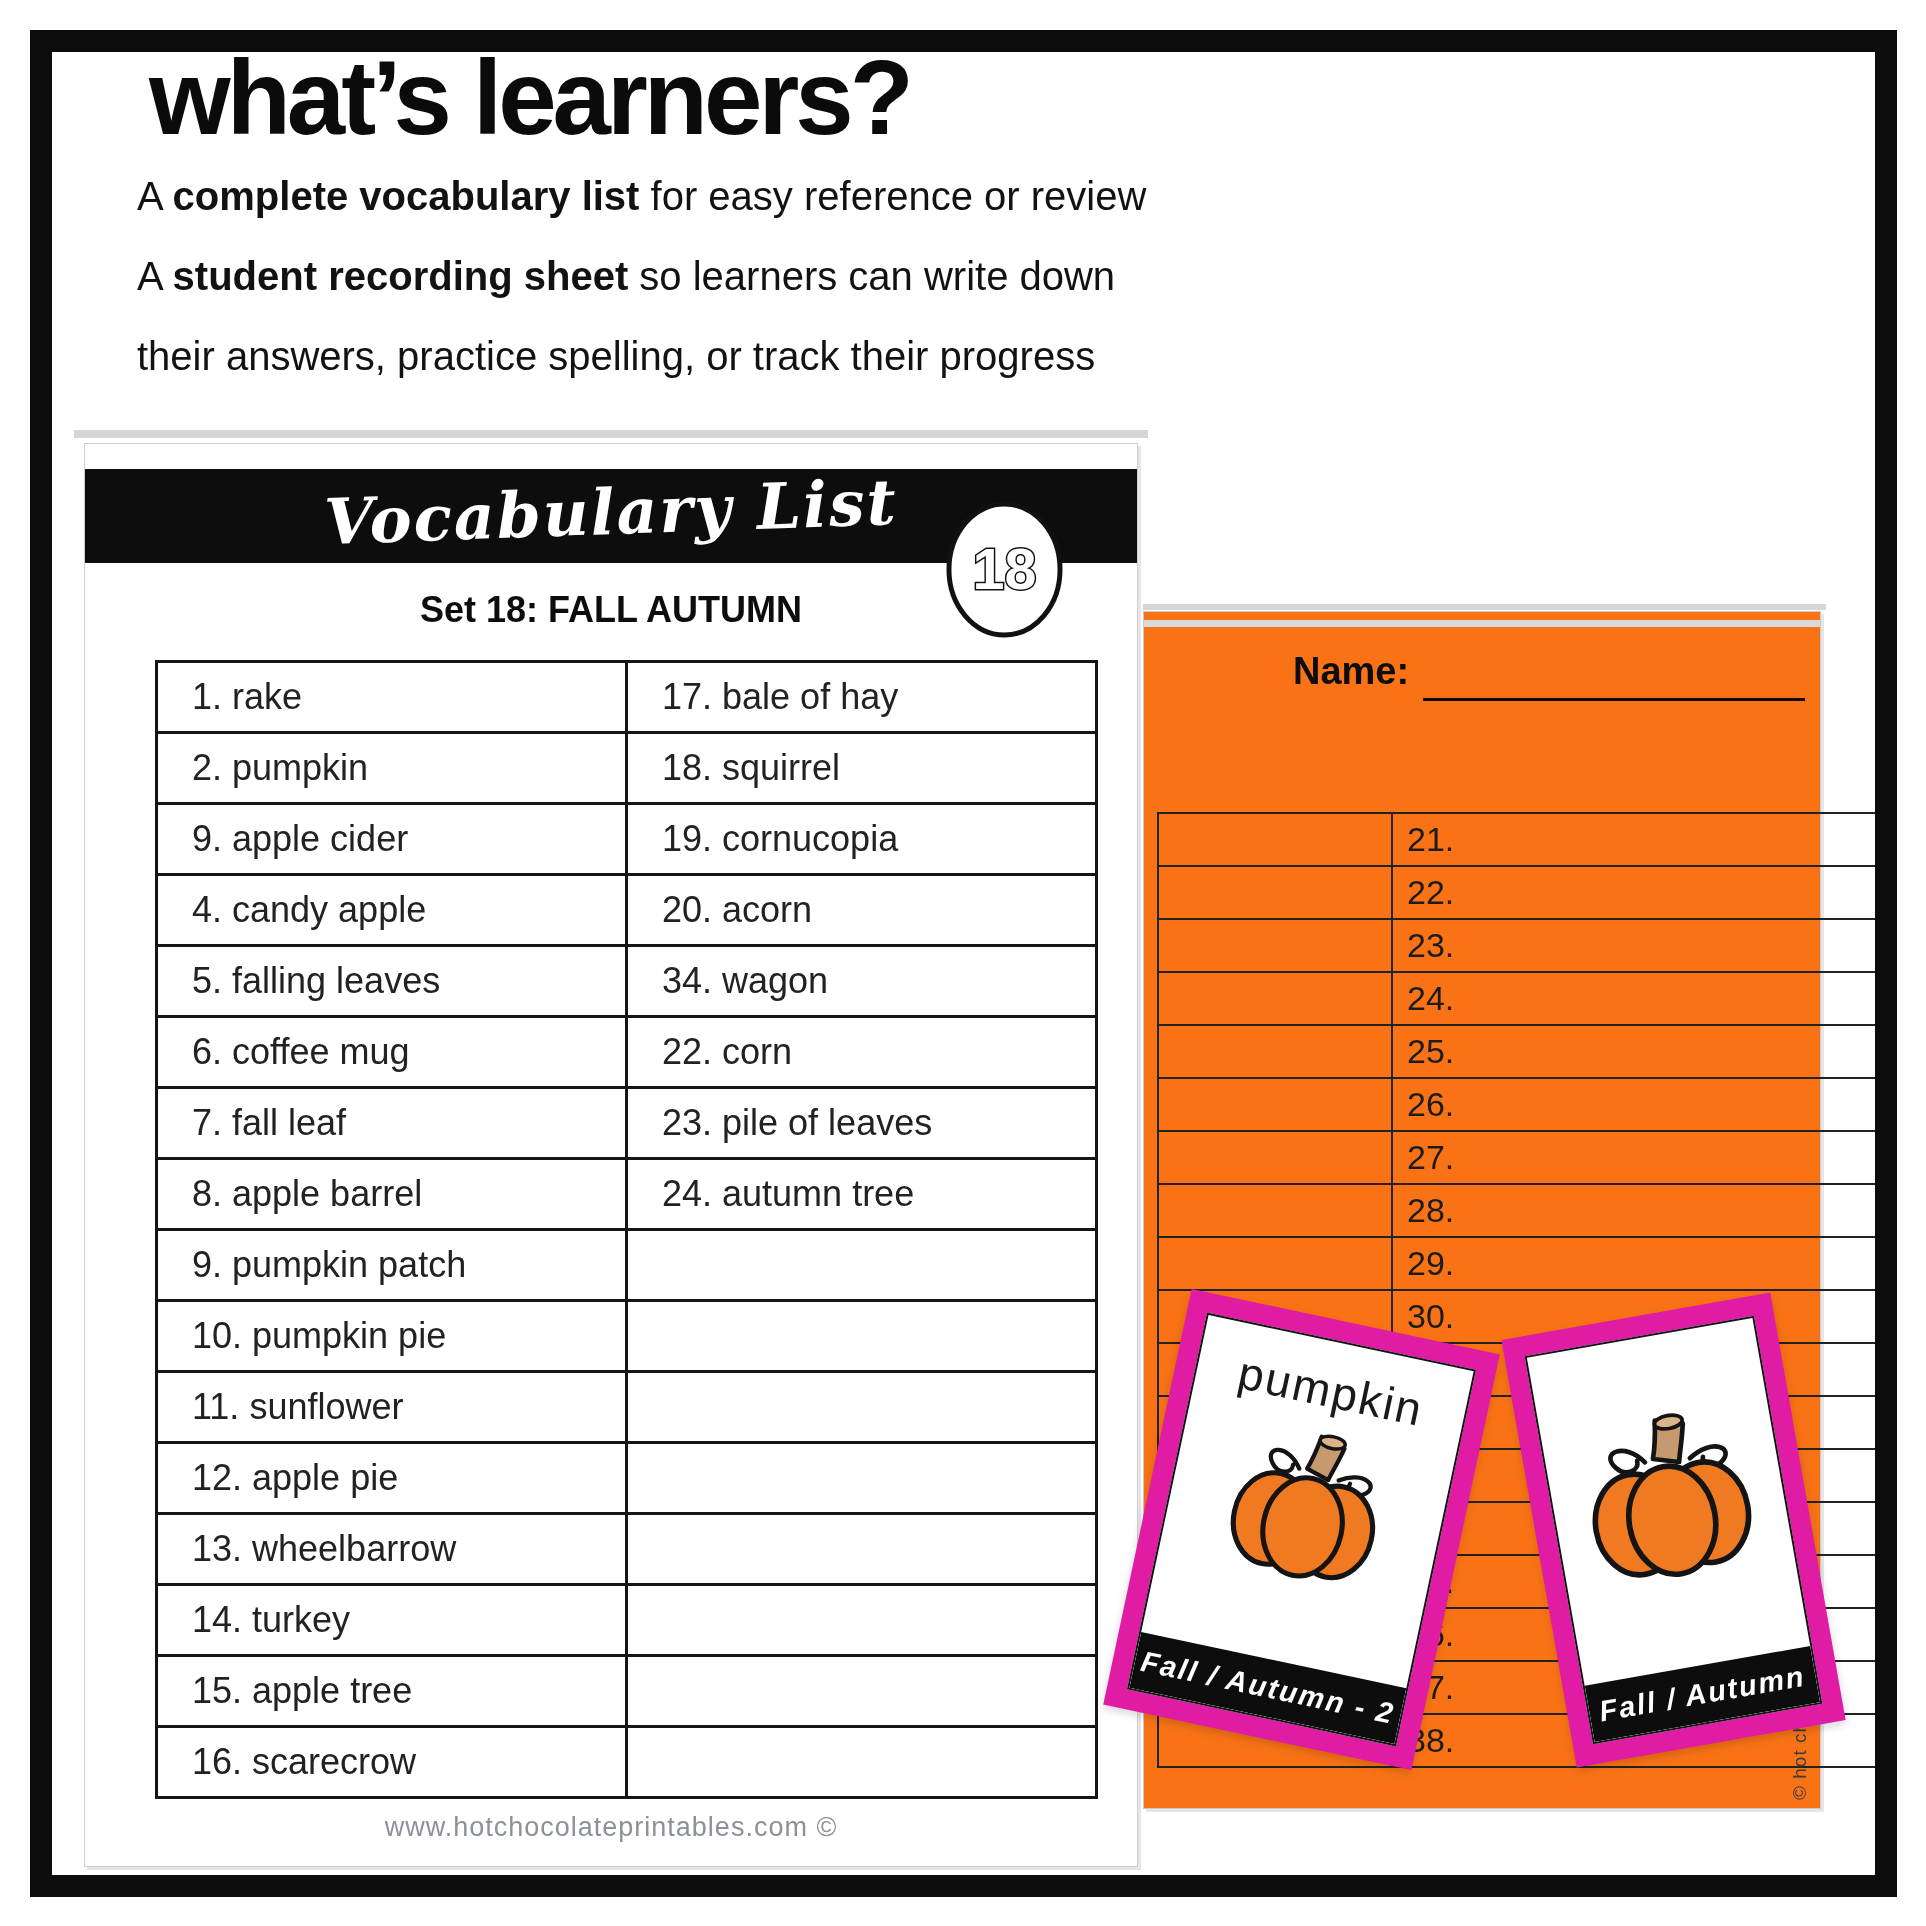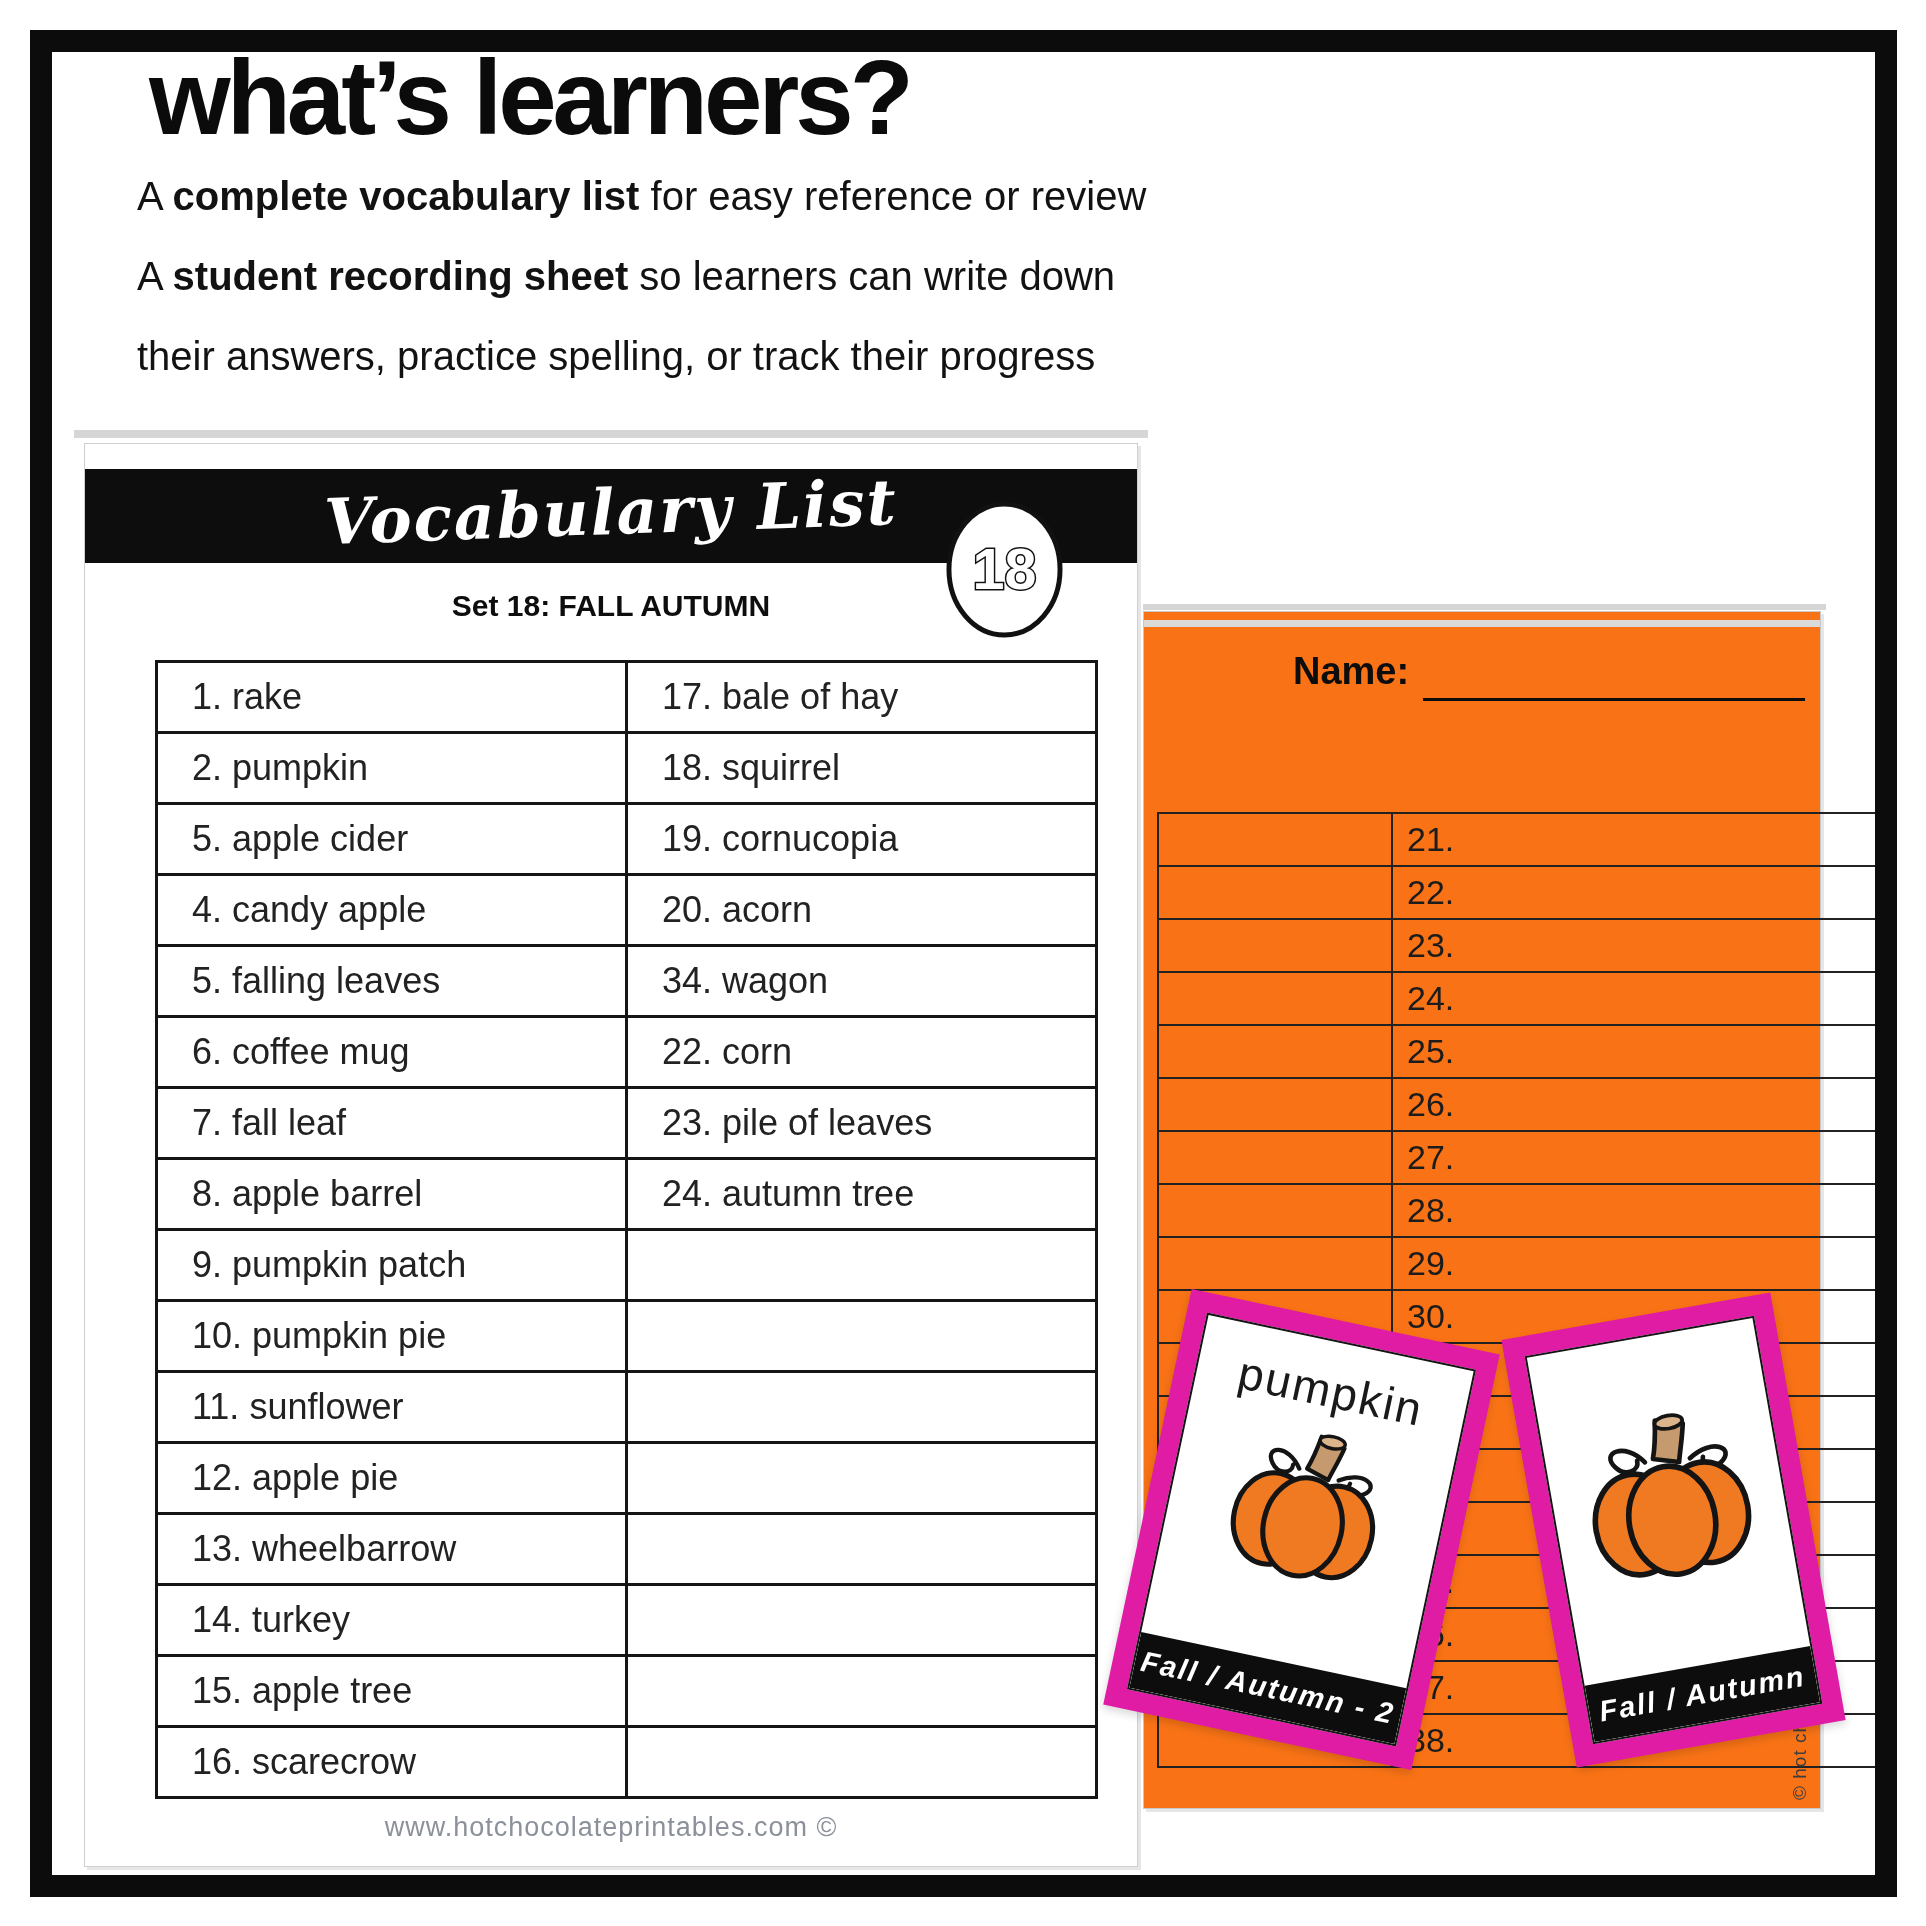--- a/index.html
+++ b/index.html
@@ -27,21 +27,21 @@
   }
   .vocab-bar{position:absolute;left:0;top:25px;width:100%;height:94px;background:#0d0d0d;}
   .vocab-script{
     position:absolute;left:0;top:6px;width:100%;text-align:center;color:#ffffff;
     font-family:"DejaVu Serif", serif;font-style:italic;font-weight:700;font-size:63px;
     transform:rotate(-2deg);letter-spacing:2px;
   }
   .badge{position:absolute;left:860px;top:56px;width:119px;height:139px;z-index:12;}
   .set-title{
     position:absolute;left:0;top:145px;width:100%;text-align:center;
-    font-size:30px;font-weight:700;letter-spacing:0px;color:#0d0d0d;
+    font-size:36px;font-weight:700;letter-spacing:0px;color:#0d0d0d;
   }
   .vocab-table{
     position:absolute;left:70px;top:216px;width:943px;border-collapse:collapse;
     table-layout:fixed;z-index:11;
   }
   .vocab-table td{
     border:3px solid #151515;height:71px;box-sizing:border-box;width:50%;
     font-size:36px;color:#222;padding:0 0 0 34px;vertical-align:middle;white-space:nowrap;
   }
   .vocab-footer{
@@ -125,21 +125,21 @@
       <tbody>
           <tr>
             <td>1. rake</td>
             <td>17. bale of hay</td>
           </tr>
           <tr>
             <td>2.  pumpkin</td>
             <td>18. squirrel</td>
           </tr>
           <tr>
-            <td>5. apple cider</td>
+            <td>9. apple cider</td>
             <td>19. cornucopia</td>
           </tr>
           <tr>
             <td>4. candy apple</td>
             <td>20. acorn</td>
           </tr>
           <tr>
             <td>5. falling leaves</td>
             <td>34. wagon</td>
           </tr>

